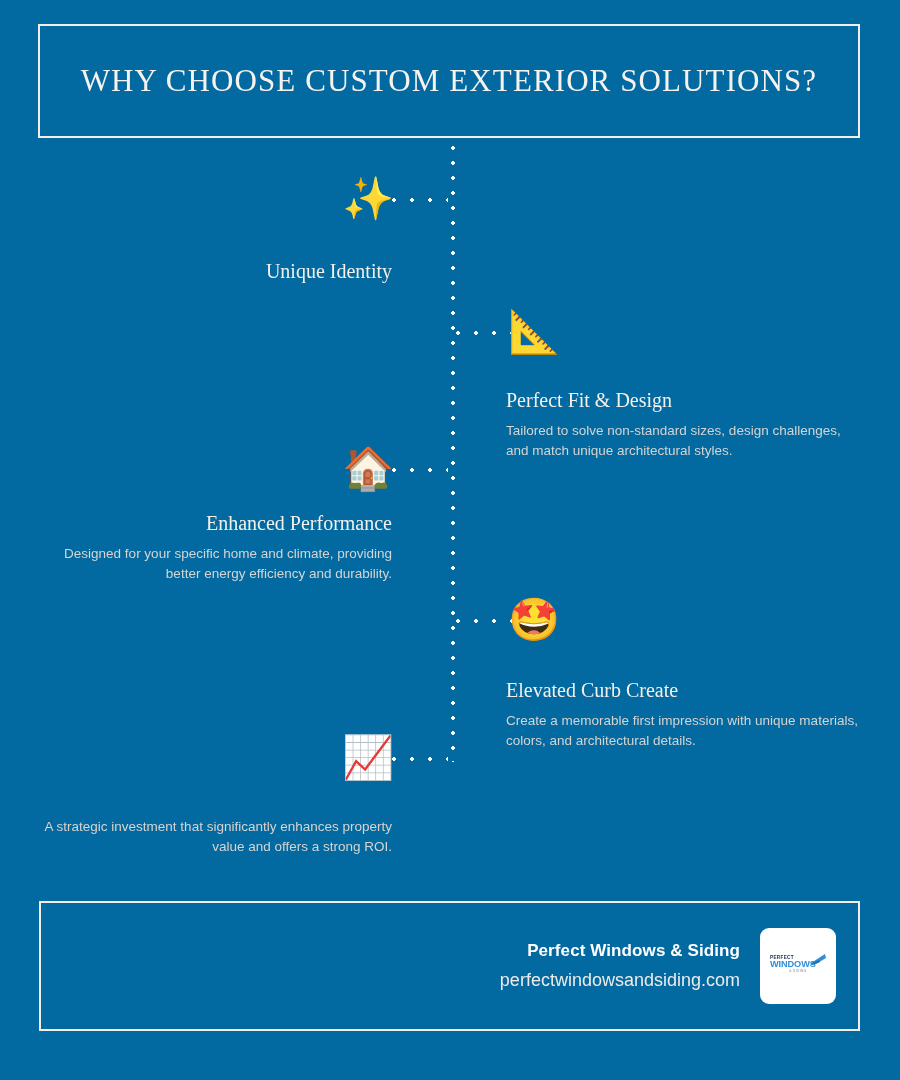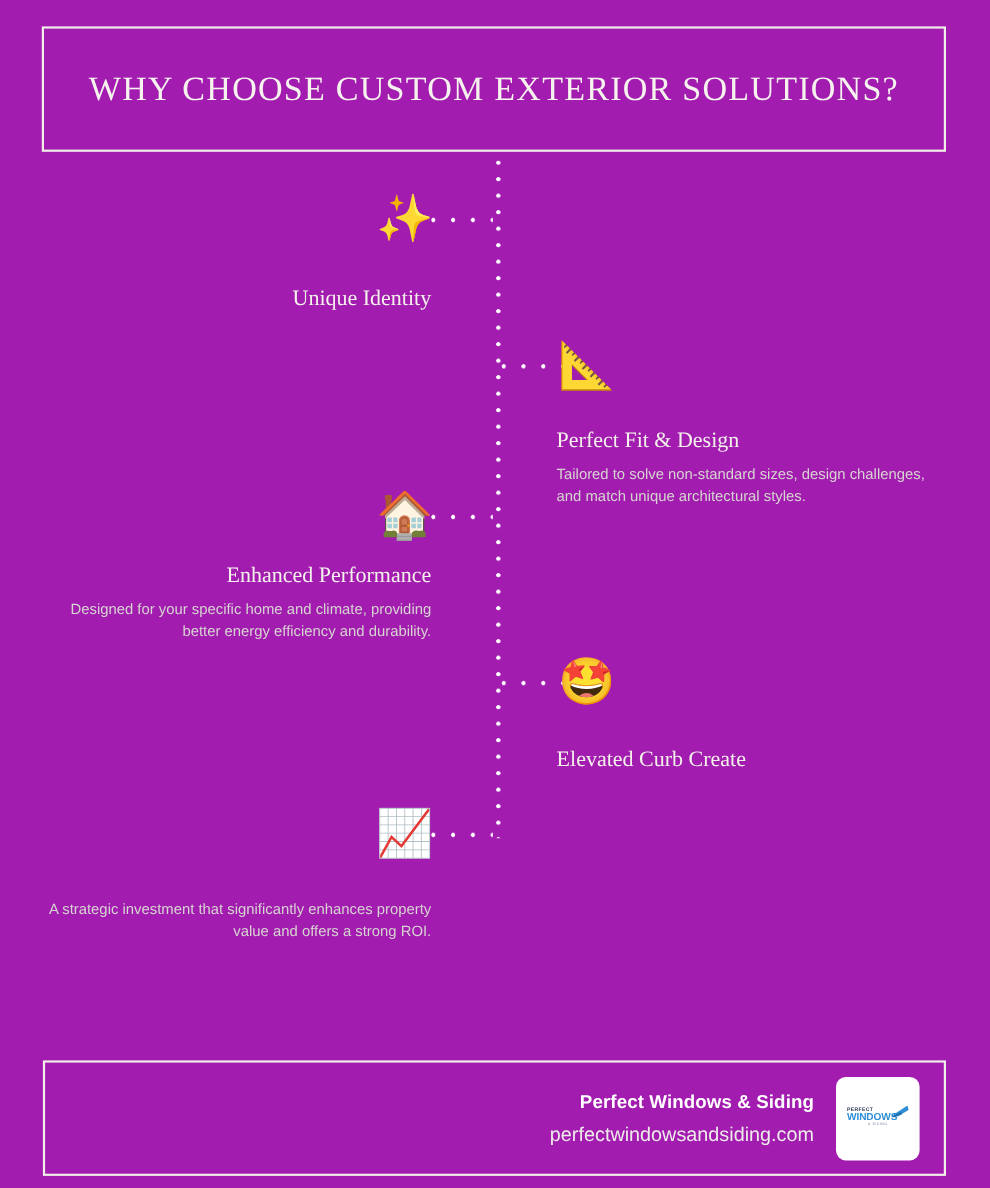--- a/index.html
+++ b/index.html
@@ -11,21 +11,21 @@
     height: 1080px;
     background: #12141f;
     font-family: "Liberation Sans", sans-serif;
     overflow: hidden;
     position: relative;
   }
 
   .infographic {
     position: absolute;
     inset: 0;
-    background: #a21caf;
+    background: #0369a1;
   }
 
   
   .header-box {
     position: absolute;
     left: 38px;
     top: 24px;
     width: 822px;
     height: 114px;
     border: 2px solid #f2efe9;
@@ -110,23 +110,23 @@
     font-size: 13.5px;
     color: #d6d4d0;
     line-height: 1.5;
     margin: 0;
   }
 
   
   .footer-box {
     position: absolute;
     left: 39px;
-    top: 964px;
+    top: 901px;
     width: 821px;
-    height: 105px;
+    height: 130px;
     border: 2px solid #f2efe9;
     box-sizing: border-box;
   }
   .footer-inner {
     position: absolute;
     right: 22px;
     top: 0;
     bottom: 0;
     display: flex;
     align-items: center;
@@ -238,20 +238,21 @@
       <p class="item-title">Enhanced Performance</p>
       <p class="item-desc">Designed for your specific home and climate, providing better energy efficiency and durability.</p>
     </div>
   </div>
 
   <div class="row right" style="top:619px;">
     <div class="connector to-right"></div>
     <div class="icon-badge">🤩</div>
     <div class="text-block" style="top:60px;">
       <p class="item-title">Elevated Curb Create</p>
+      <p class="item-desc">Create a memorable first impression with unique materials, colors, and architectural details.</p>
     </div>
   </div>
 
   <div class="row left" style="top:757px;">
     <div class="connector to-left"></div>
     <div class="icon-badge">📈</div>
     <div class="text-block" style="top:60px;">
       <p class="item-desc">A strategic investment that significantly enhances property value and offers a strong ROI.</p>
     </div>
   </div>

